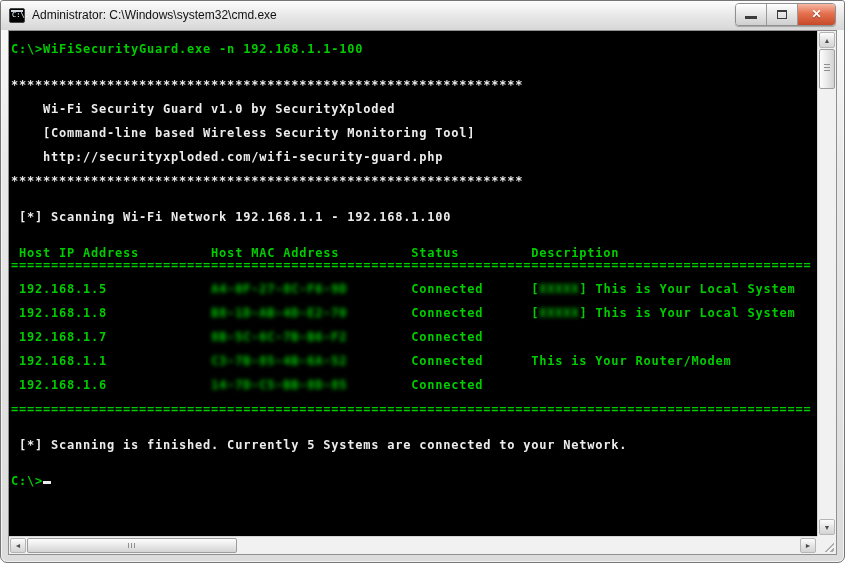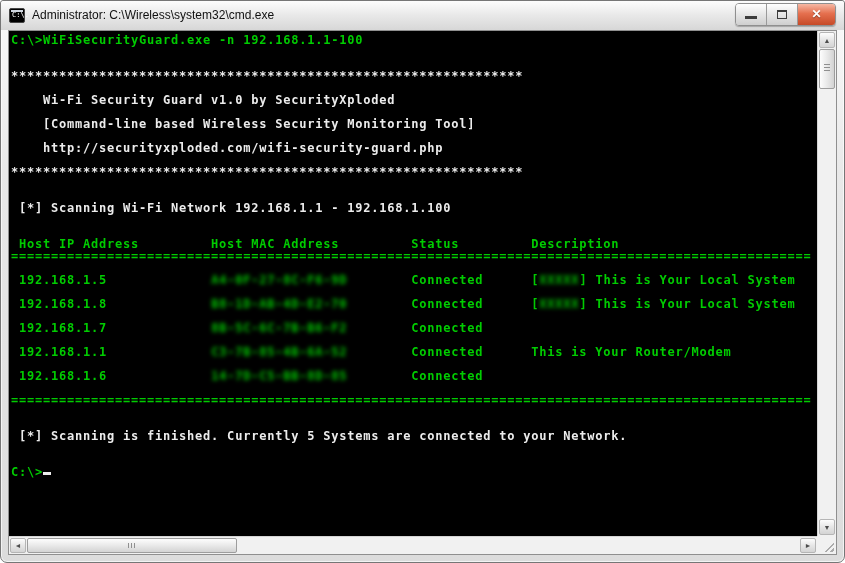--- a/index.html
+++ b/index.html
@@ -29,21 +29,21 @@
   .cap-btn.close{width:37px;border-right:none;
     background:linear-gradient(#f6b8a4,#e5704f 45%,#c64a28);}
   .glyph-min{width:12px;height:3px;background:#3c3c3c;margin-top:6px;}
   .glyph-max{width:10px;height:9px;border:1px solid #3c3c3c;border-top:2px solid #3c3c3c;background:transparent;box-sizing:border-box;}
   .glyph-close{color:#fff;font-size:12px;font-weight:bold;text-shadow:0 1px 1px rgba(0,0,0,.4);line-height:21px;}
 
   
   .client{position:absolute;left:7px;top:29px;right:7px;bottom:7px;
     border:1px solid #8f8f8f;background:#f0f0f0;}
   .console{position:absolute;left:0;top:0;right:19px;bottom:18px;background:#000;overflow:hidden;}
-  .console-output{position:absolute;left:2px;top:3px;white-space:pre;
+  .console-output{position:absolute;left:2px;top:12px;white-space:pre;
     font-family:"DejaVu Sans Mono",monospace;font-size:12px;font-weight:700;
     line-height:12px;letter-spacing:0.78px;}
   .cl{height:12px;}
   .g{color:#00cc00;}
   .w{color:#ececec;}
   .blur{filter:blur(2.3px);}
   .cursor{display:inline-block;width:8px;height:3px;background:#ececec;margin-bottom:1px;}
 
   
   .v-scrollbar{position:absolute;top:0;right:0;width:19px;bottom:18px;background:#f1f1f1;border-left:1px solid #d5d5d5;box-sizing:border-box;}
@@ -72,21 +72,21 @@
     background:repeating-linear-gradient(135deg,transparent 0 2px,#ababab 2px 4px);
     clip-path:polygon(100% 0,100% 100%,0 100%);}
 </style>
 </head>
 <body>
 
 <div class="window">
 
   <div class="titlebar">
     <div class="title-icon">C:\.</div>
-    <div class="title-text">Administrator: C:\Wireless\system32\cmd.exe</div>
+    <div class="title-text">Administrator: C:\Windows\system32\cmd.exe</div>
     <div class="caption-buttons">
       <div class="cap-btn">
         <span class="glyph-min"></span>
       </div>
       <div class="cap-btn">
         <span class="glyph-max"></span>
       </div>
       <div class="cap-btn close">
         <span class="glyph-close">✕</span>
       </div>

